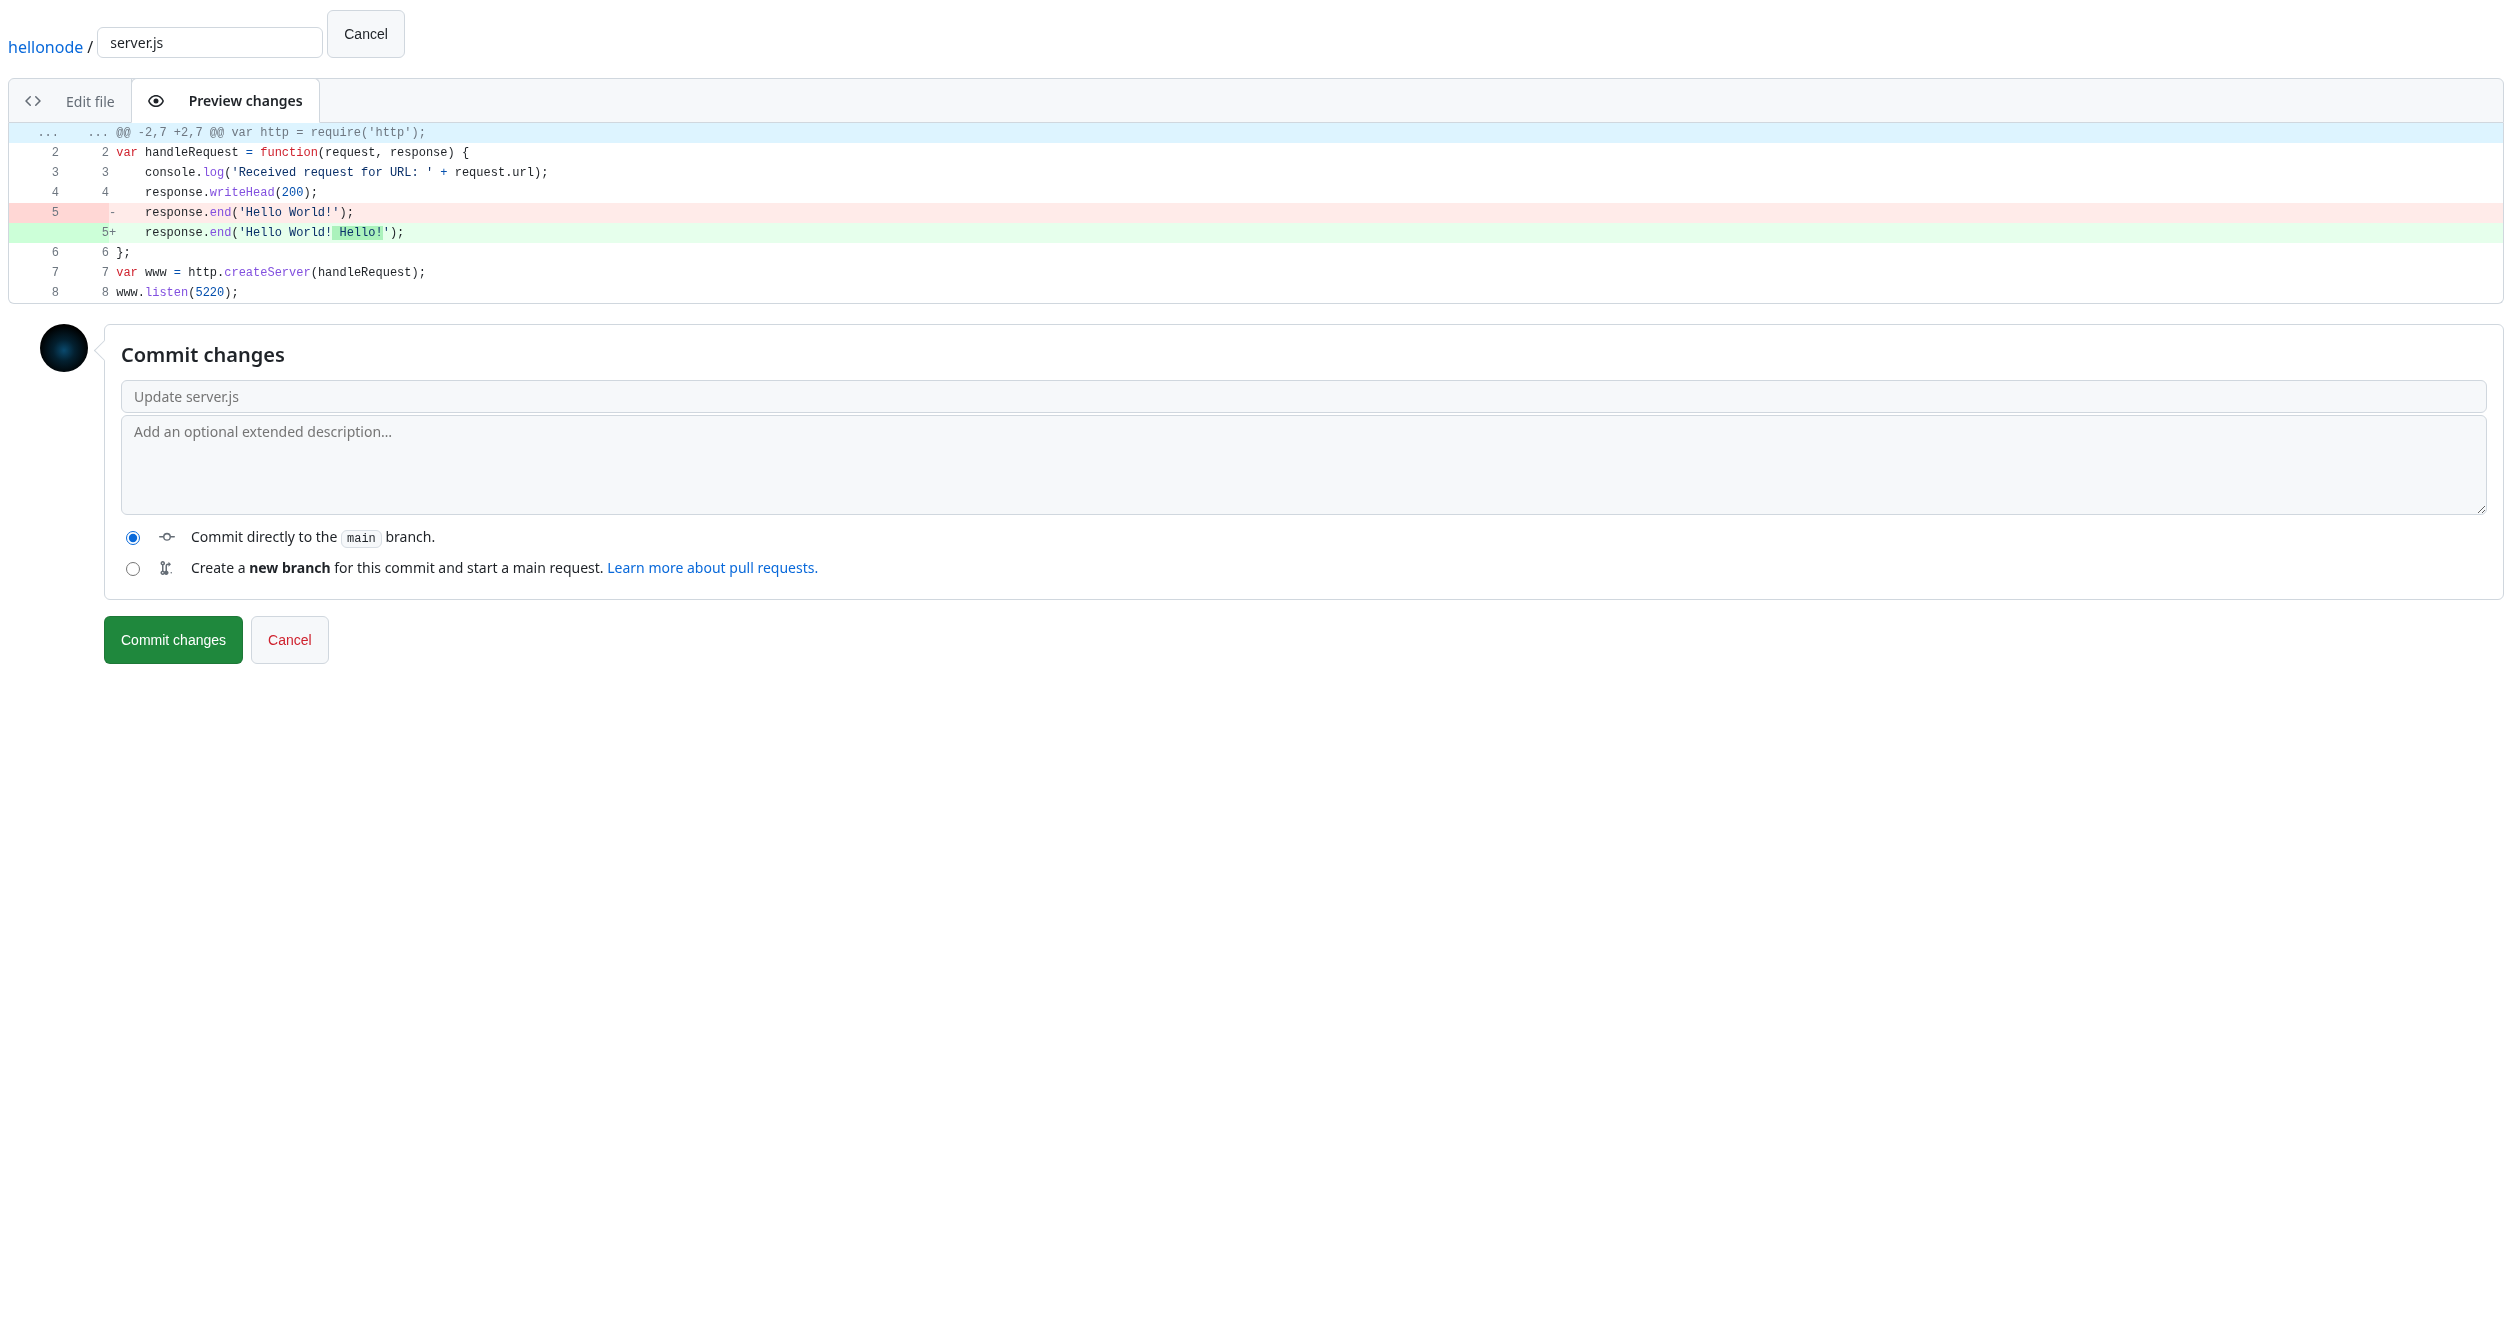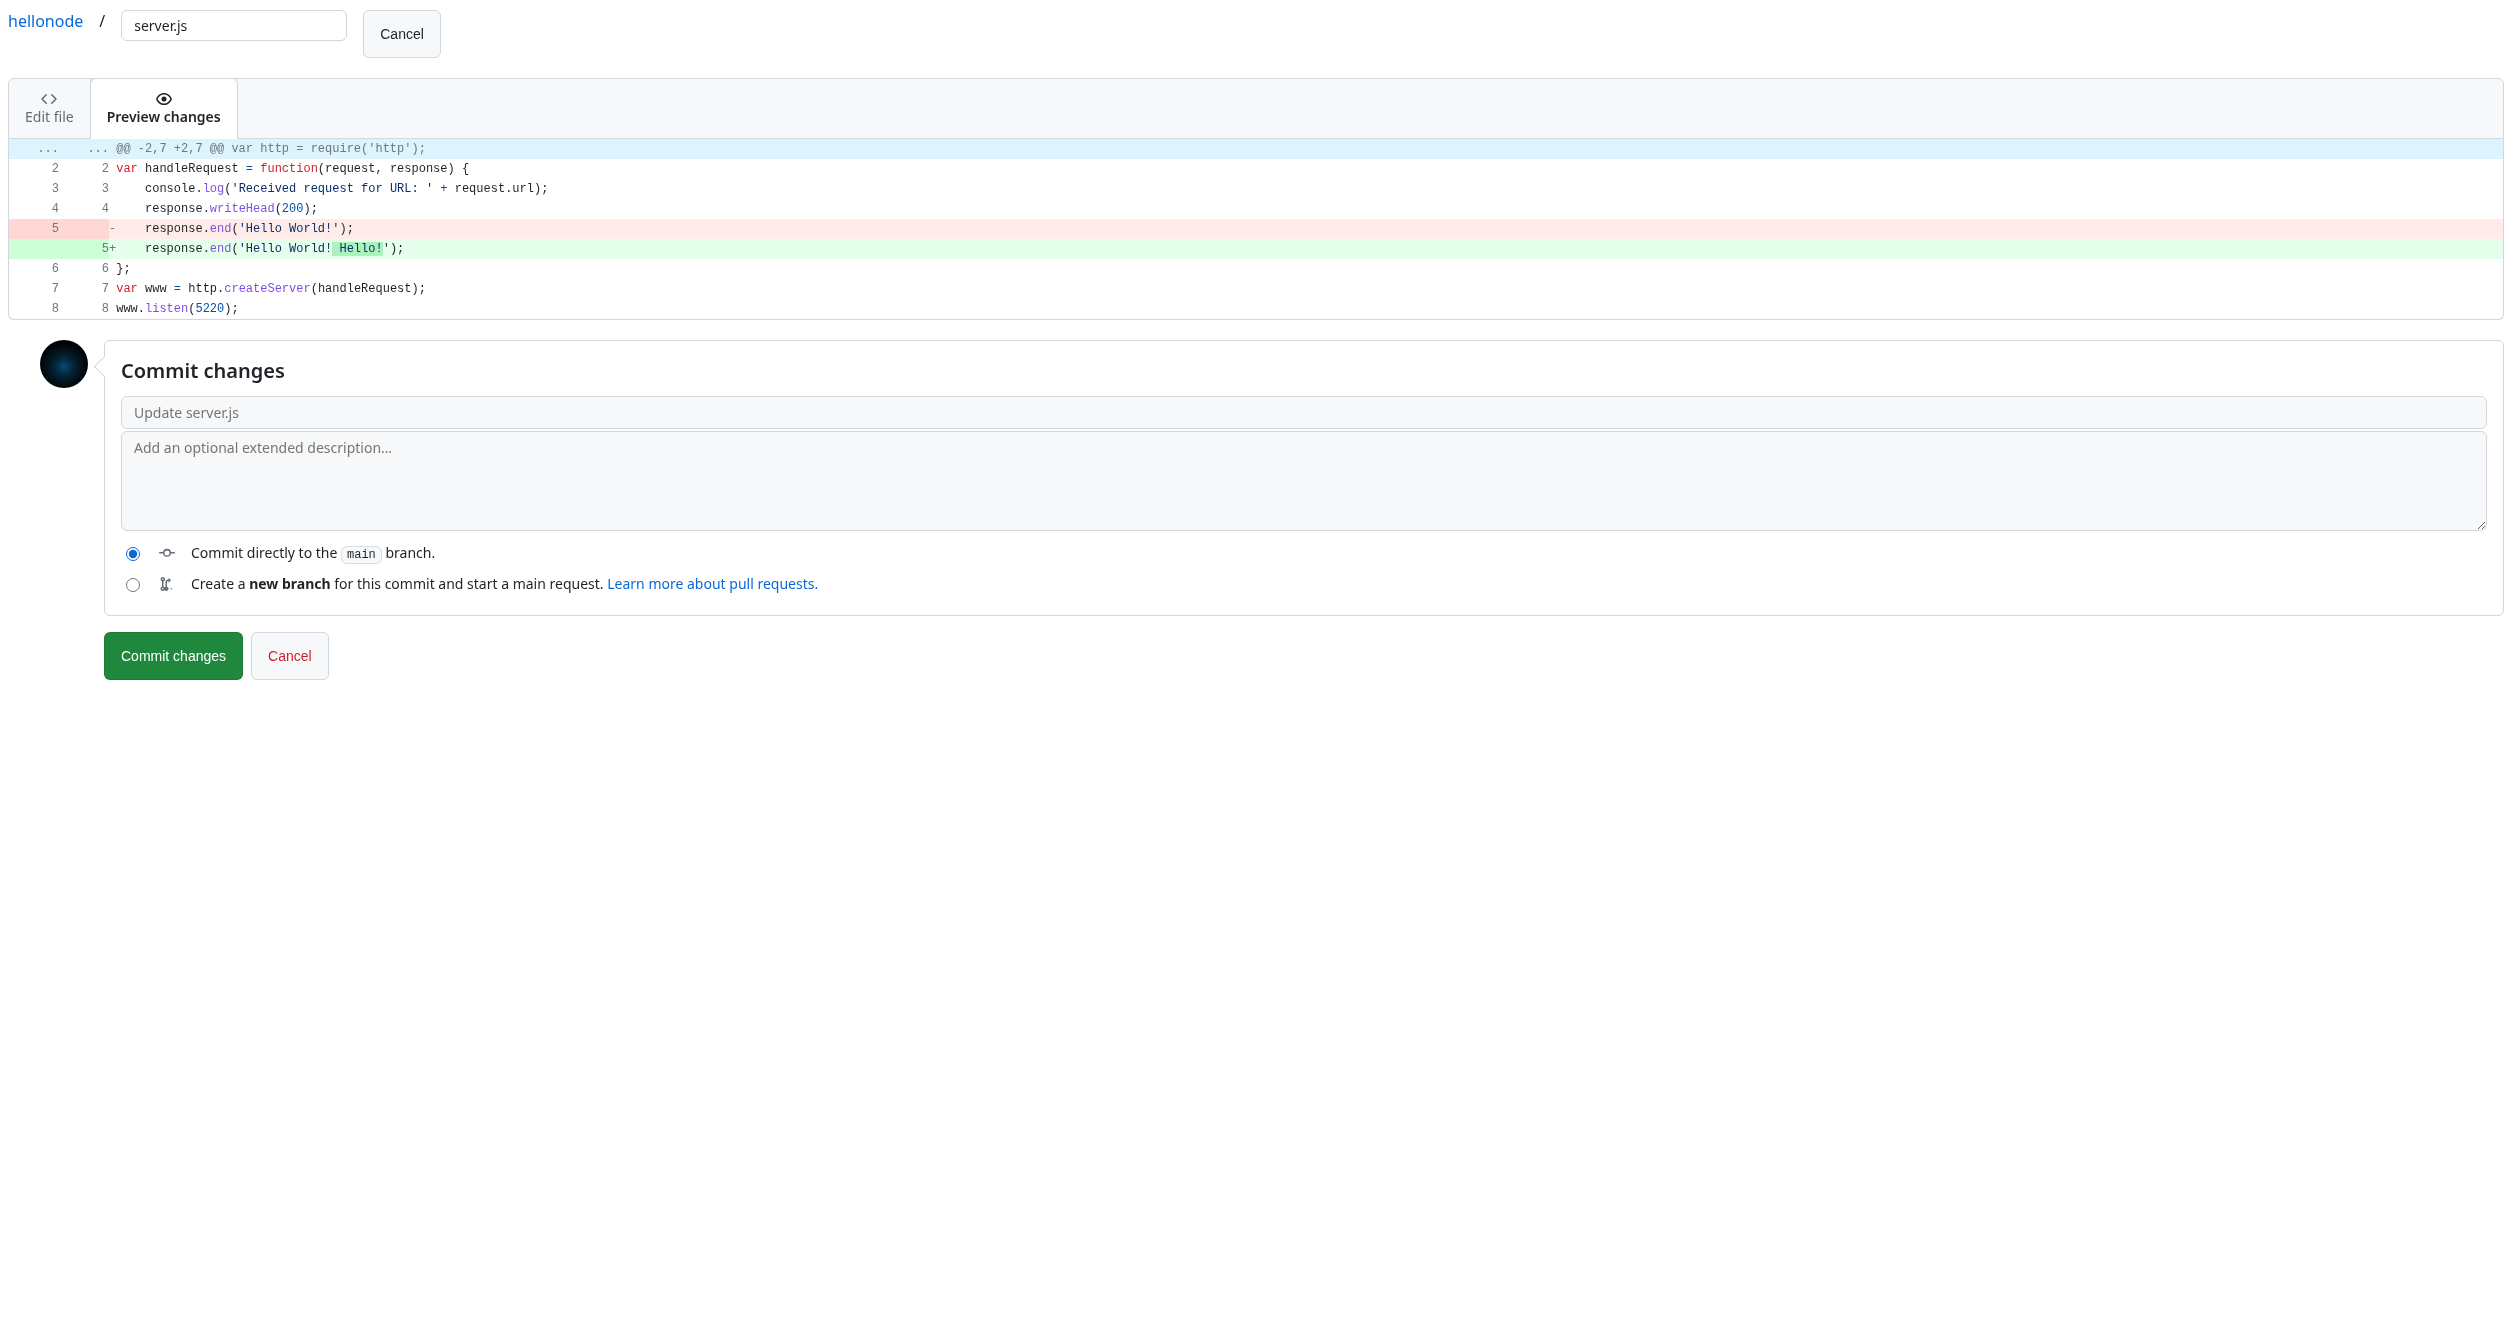--- a/index.html
+++ b/index.html
@@ -31,22 +31,22 @@
     padding: 10px 8px 40px 8px;
     font-family: var(--sans);
     font-size: 14px;
     color: var(--text);
     background: #fff;
   }
 
   
   .crumb-row {
     display: flex;
-    align-items: flex-start;
-    gap: 16px;
+    align-items: flex-end;
+    gap: 4px;
     font-size: 16px;
   }
   .crumb-row a.repo {
     color: var(--link);
     text-decoration: none;
     font-weight: 400;
   }
   .crumb-row .sep { color: var(--text); }
   .filename-input {
     font-size: 14px;
@@ -83,30 +83,29 @@
   .tabnav {
     margin-top: 20px;
     border: 1px solid var(--border);
     border-radius: 6px 6px 0 0;
     background: var(--bg-subtle);
     display: flex;
   }
   .tabnav .tab {
     display: flex;
     align-items: center;
-    gap: 0;
+    gap: 25px;
     padding: 12px 16px;
     font-size: 14px;
     color: var(--muted);
     cursor: pointer;
     border-right: 1px solid var(--border);
     margin: -1px 0 -1px -1px;
     border-top: 1px solid transparent;
     border-left: 1px solid transparent;
-    flex-direction: column;
   }
   .tabnav .tab.selected {
     background: #fff;
     color: var(--text);
     font-weight: 600;
     border-top: 1px solid var(--border);
     border-left: 1px solid var(--border);
     border-right: 1px solid var(--border);
     border-radius: 6px 6px 0 0;
     border-bottom: 1px solid #fff;

